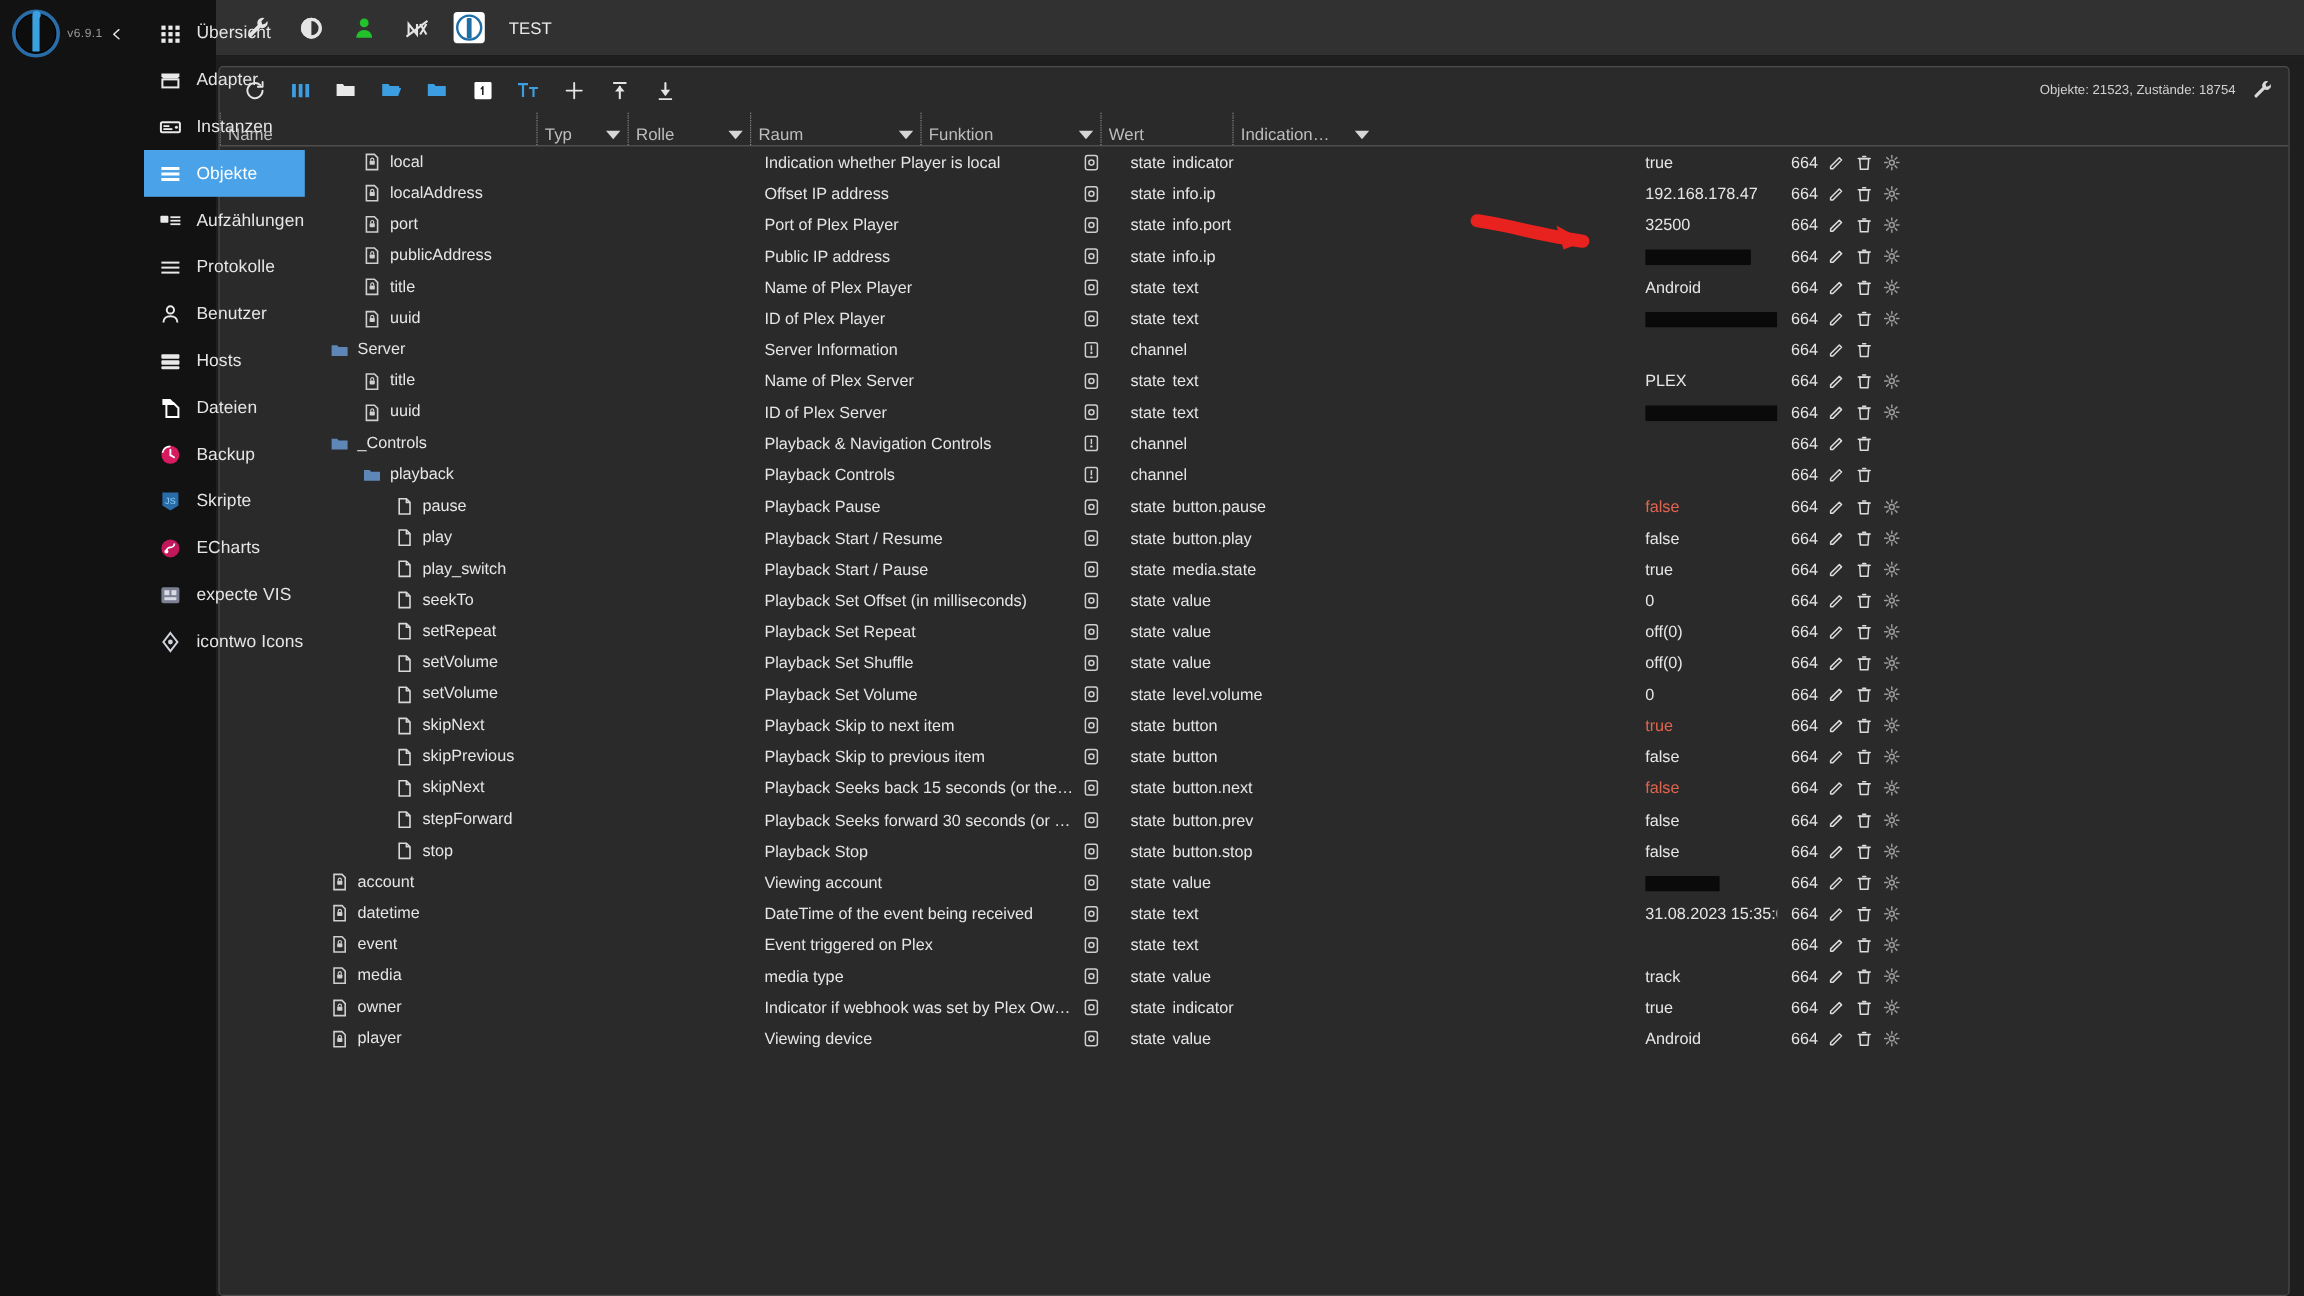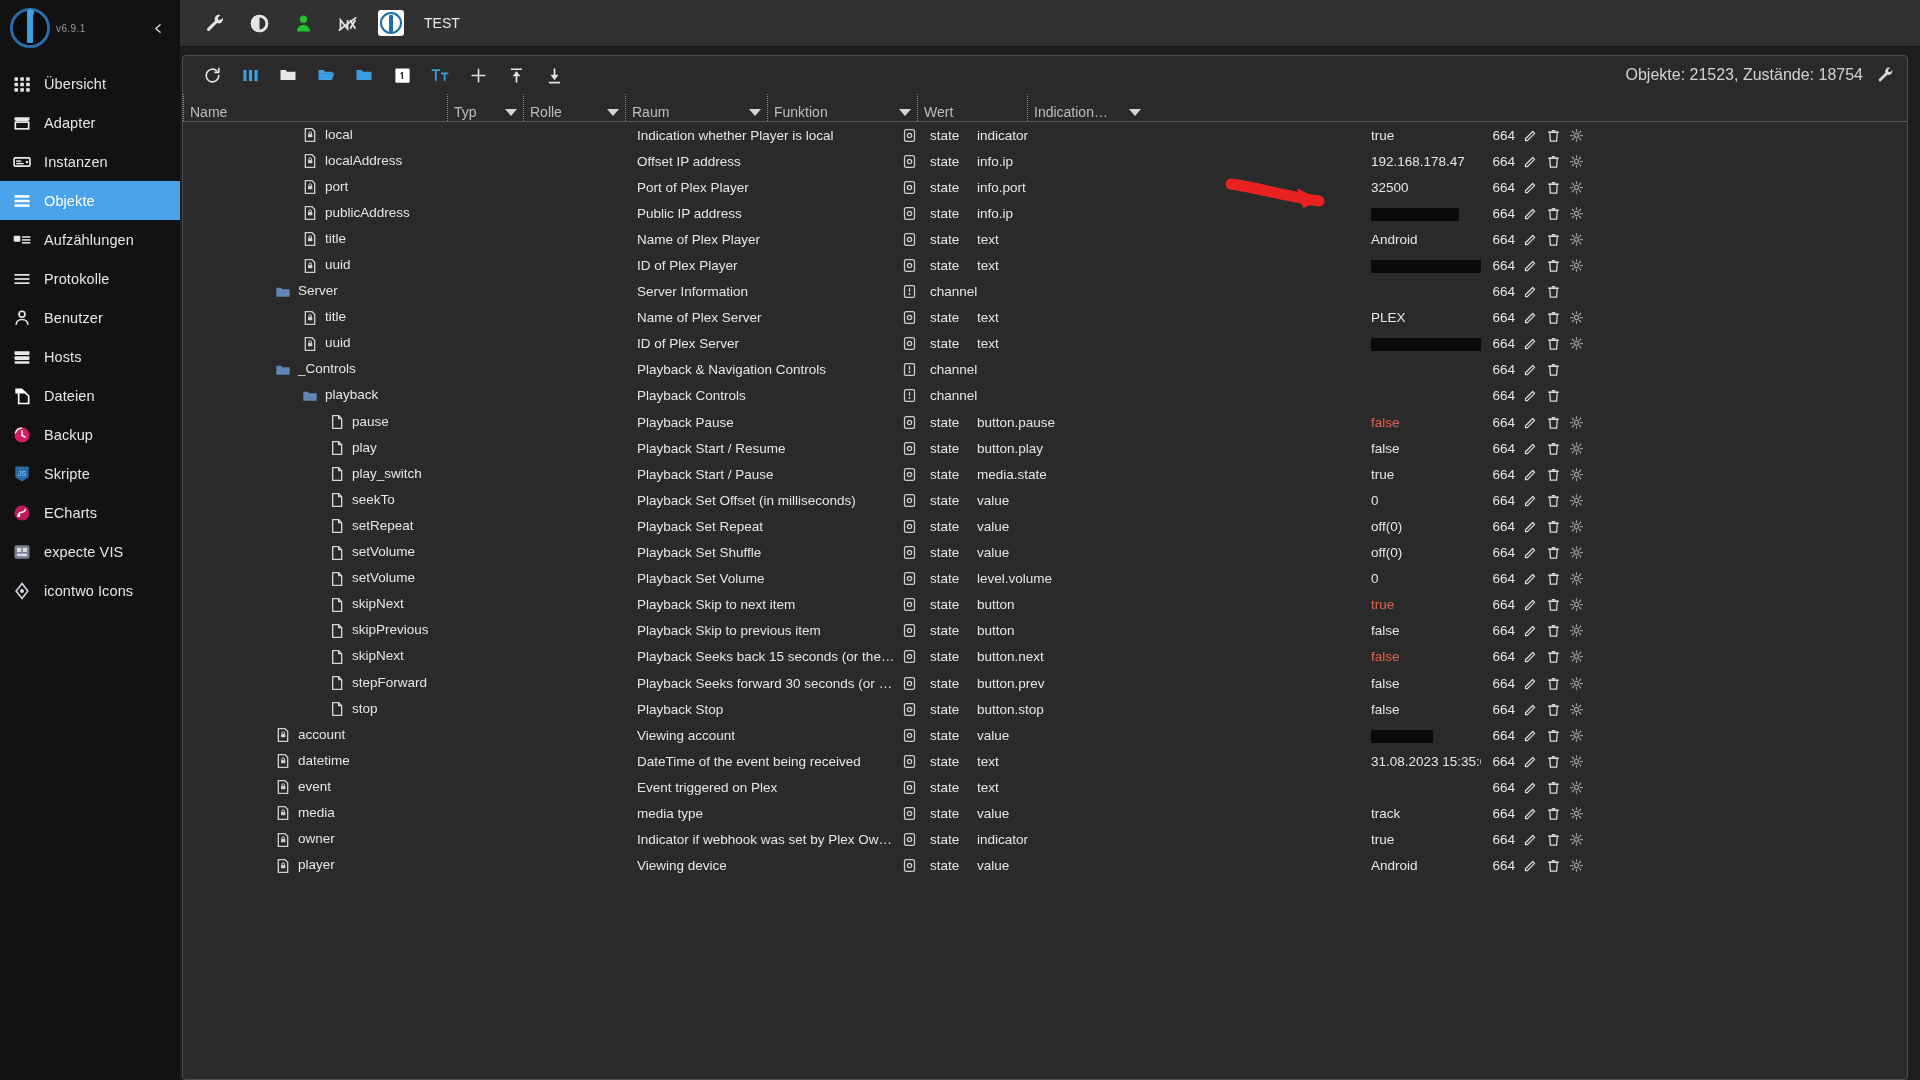--- a/index.html
+++ b/index.html
@@ -10,21 +10,21 @@
     color: #e8e8e8;
     overflow: hidden;
   }
   #app { position: relative; width: 1920px; height: 1080px; display: flex; }
 
   
   #sidebar {
     width: 180px; height: 1080px;
     background: #121212;
     flex: 0 0 180px;
-    display: flex; flex-direction: column;
+    display: flex; flex-direction: row;
     position: relative;
     z-index: 5;
   }
   .brand {
     height: 56px; display: flex; align-items: center;
     padding: 0 10px 0 8px; position: relative;
   }
   .logo-wrap { width: 44px; height: 44px; position: relative; flex: 0 0 44px; }
   .logo-ring {
     position: absolute; inset: 2px;
@@ -98,21 +98,21 @@
   #tabletools {
     height: 38px; display: flex; align-items: center;
     padding: 0 10px 0 12px; gap: 4px; position: relative; flex: 0 0 38px;
   }
   .tb {
     width: 34px; height: 30px; display: flex; align-items: center;
     justify-content: center; cursor: pointer; border-radius: 3px;
   }
   .tb svg { display: block; }
   .counts {
-    margin-left: auto; font-size: 16px; color: #d2d2d2;
+    margin-left: auto; font-size: 11px; color: #d2d2d2;
     padding-right: 8px; white-space: nowrap;
   }
   .wrench-right { width: 22px; height: 22px; display:flex; align-items:center; justify-content:center; cursor:pointer; }
 
   
   .thead {
     display: flex; align-items: flex-end; height: 28px;
     border-bottom: 1px solid #565656; position: relative;
     flex: 0 0 28px;
   }
@@ -131,21 +131,21 @@
     margin-bottom: 3px; cursor: pointer;
   }
 
   .tbody { flex: 1; overflow: hidden; position: relative; }
   .row {
     display: flex; align-items: center; height: 26.1px;
     font-size: 13.5px; color: #e6e6e6;
   }
   .c-id { display: flex; align-items: flex-start; gap: 7px; overflow: hidden; }
   .c-name { overflow: hidden; white-space: nowrap; text-overflow: ellipsis; padding-right: 6px; }
-  .c-typ { display: flex; align-items: center; gap: 12px; }
+  .c-typ { display: flex; align-items: center; gap: 24px; }
   .c-role, .c-room, .c-func { white-space: nowrap; overflow: hidden; }
   .c-val { white-space: nowrap; overflow: hidden; }
   .c-val .blackbar { display: inline-block; height: 13px; background: #0a0a0a; border-radius: 1px; vertical-align: middle; }
   .c-ts { color: #e6e6e6; text-align: right; padding-right: 8px; }
   .acts { display: flex; align-items: center; gap: 8px; }
   .acts .ai { width: 15px; height: 15px; cursor: pointer; display:flex; align-items:center; justify-content:center; }
   .val-false { color: #e0644f; }
   .val-plain { color: #e6e6e6; }
 
   .tico { width: 17px; height: 17px; flex: 0 0 17px; display:flex; align-items:center; justify-content:center; }

